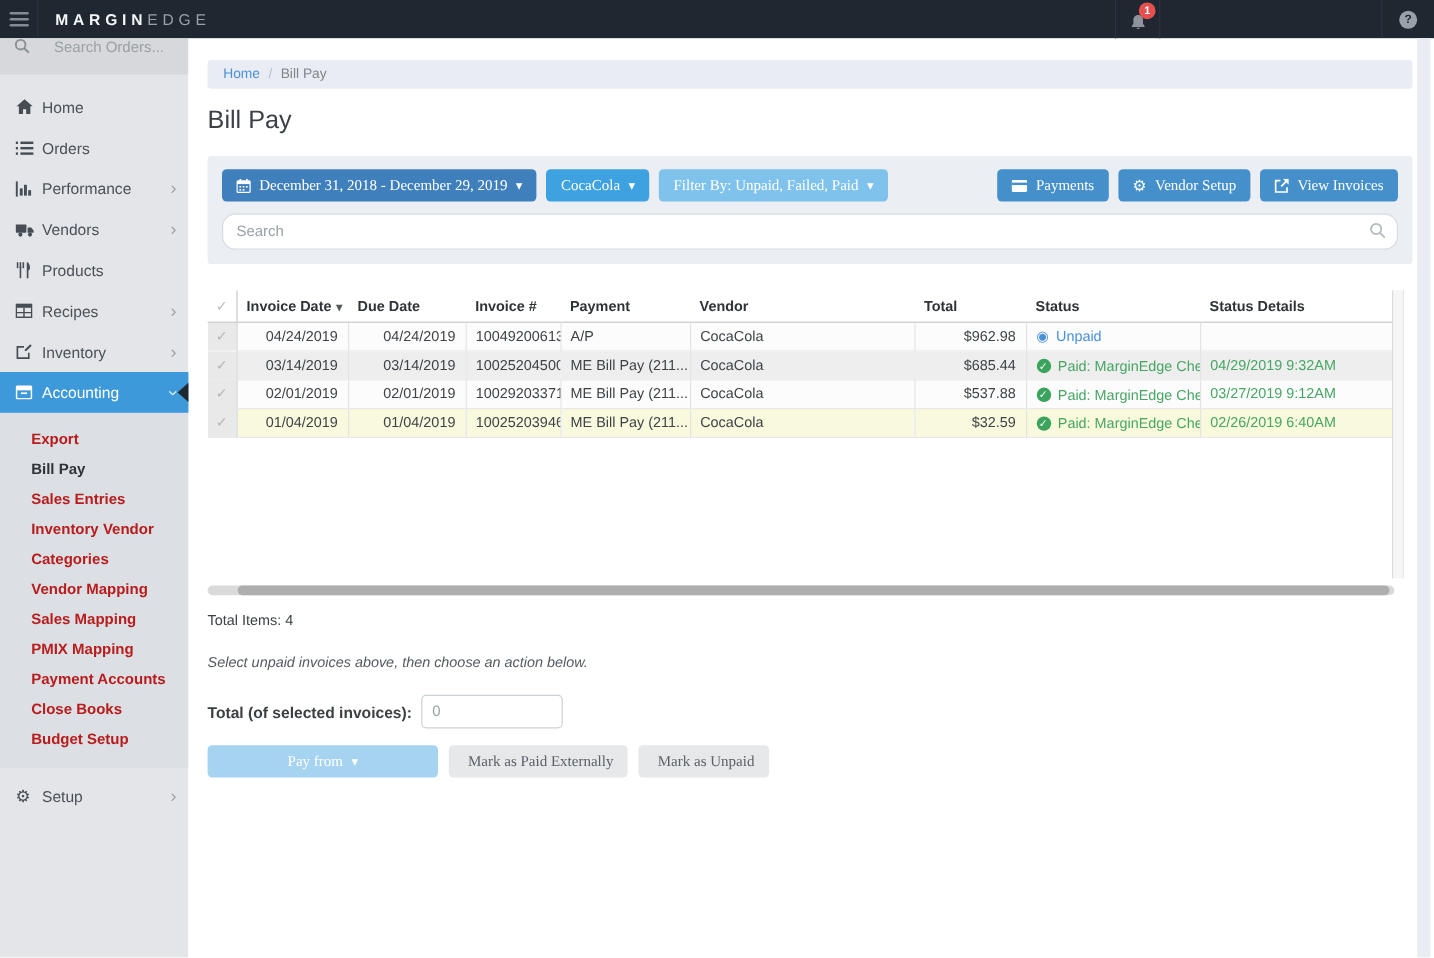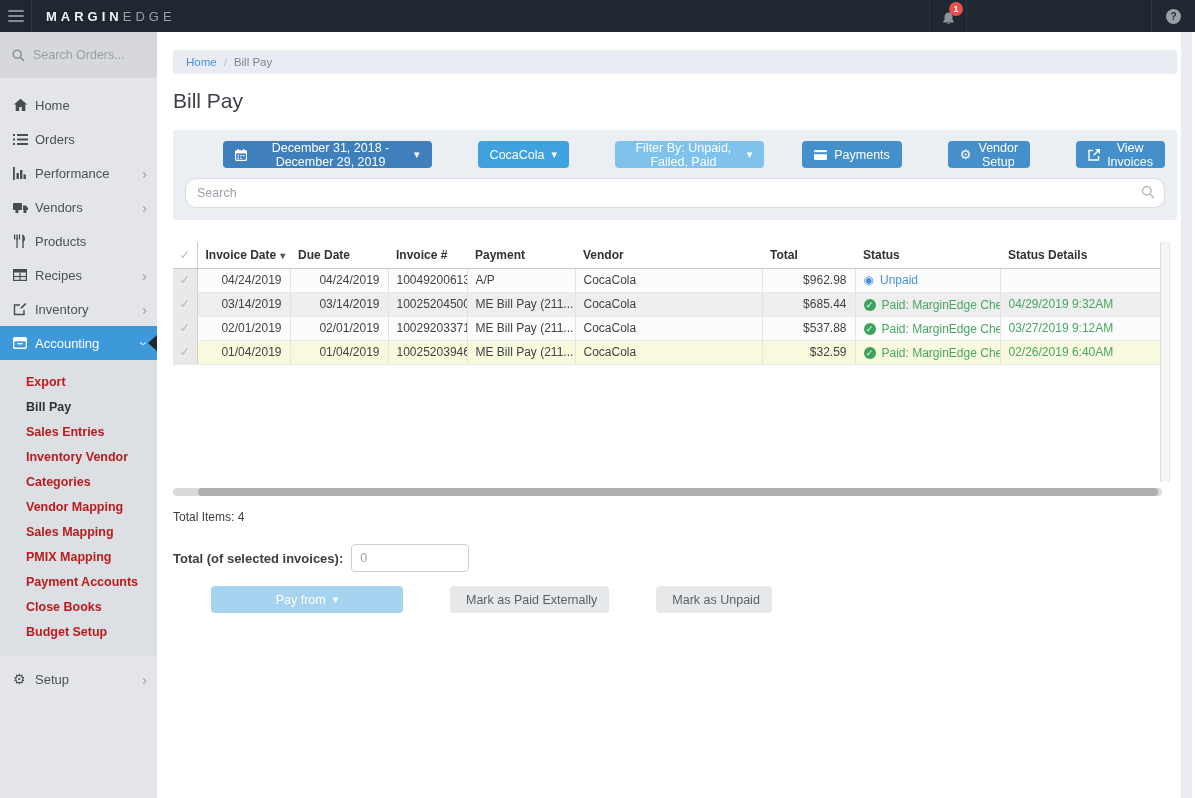--- a/index.html
+++ b/index.html
@@ -22,21 +22,21 @@
   .topbar-spacer { width: 184px; }
   .help-section { width: 44px; border-left: 1px solid #2b343f; display: flex; align-items: center; justify-content: center; cursor: pointer; }
   .help-circle { width: 15px; height: 15px; border-radius: 50%; background: #9aa0a8; color: #1f2731;
     font-size: 10px; font-weight: bold; display: flex; align-items: center; justify-content: center; }
 
   
   .layout { display: flex; height: 766px; }
 
   
   .sidebar { width: 157px; background: #e3e5e9; flex-shrink: 0; display: flex; flex-direction: column; font-size: 13px; }
-  .side-search { height: 46px; background: #d6d8db; display: flex; align-items: center; padding: 0 12px; gap: 8px; cursor: text; }
+  .side-search { height: 30px; background: #d6d8db; display: flex; align-items: flex-start; padding: 0 12px; gap: 20px; cursor: text; }
   .side-search .ph { color: #9aa0a6; font-size: 12.5px; }
   .nav { margin-top: 10px; }
   .nav-item { height: 34px; display: flex; align-items: center; padding: 0 10px 0 13px; color: #4b5158; cursor: pointer; position: relative; }
   .nav-item .nico { width: 22px; display: flex; justify-content: flex-start; color: #474d54; }
   .nav-item .lbl { flex: 1; }
   .nav-item .chev { color: #9aa0a7; font-size: 15px; line-height: 1; }
   .nav-item.active { background: #3d99da; color: #fff; }
   .nav-item.active .nico { color: #fff; }
   .nav-item.active .chev { color: #d7ecf9; transform: rotate(90deg); }
   .notch { position: absolute; right: 0; top: 50%; margin-top: -8px; width: 0; height: 0;
@@ -58,21 +58,21 @@
   .breadcrumb .sep { color: #b9bec5; }
   .breadcrumb .cur { color: #80868c; }
 
   .page-title { font-size: 21px; color: #3c4147; font-weight: normal; margin: 15px 0 17px 0; }
 
   .toolbar { background: #ebeef3; border-radius: 3px; padding: 11px 12px 12px 12px; }
   .toolbar-row { display: flex; align-items: center; }
   .tb-left { display: flex; gap: 8px; }
   .tb-right { display: flex; gap: 8px; margin-left: auto; }
   .btn { height: 27px; border: none; border-radius: 4px; color: #fff; font-size: 12.5px;
-    display: inline-flex; align-items: center; gap: 7px; padding: 0 12px; cursor: pointer; font-family: Liberation Sans, sans-serif; margin-left: 38px; }
+    display: inline-flex; align-items: center; gap: 7px; padding: 0 12px; cursor: pointer; font-family: Liberation Serif, serif; }
   .btn .caret { font-size: 11px; }
   .btn-date { background: #3f7fbc; }
   .btn-vendor { background: #3fa2e0; }
   .btn-filter { background: #7fc2eb; }
   .btn-action { background: #4590ca; }
   .gear-glyph { font-size: 13px; line-height: 1; }
 
   .search-wrap { position: relative; margin-top: 10px; }
   .search-input { width: 100%; height: 30px; border: 1px solid #d8dce1; border-radius: 11px;
     padding: 0 32px 0 11px; font-size: 12.5px; color: #3f4348; font-family: inherit; background: #fff; }
@@ -484,20 +484,21 @@
         </table>
         <div class="v-track"></div>
       </div>
 
       <div class="h-scroll">
         <div class="thumb"></div>
       </div>
 
       <div class="total-items">Total Items: 4</div>
 
+      <div class="note">Select unpaid invoices above, then choose an action below.</div>
 
       <div class="selected-row">
         <label>Total (of selected invoices):</label>
         <input class="selected-input" type="text" value="0" style="">
       </div>
 
       <div class="actions-row">
         <button class="btn btn-payfrom">
           <span>Pay from</span>
           <span class="caret">▾</span>

